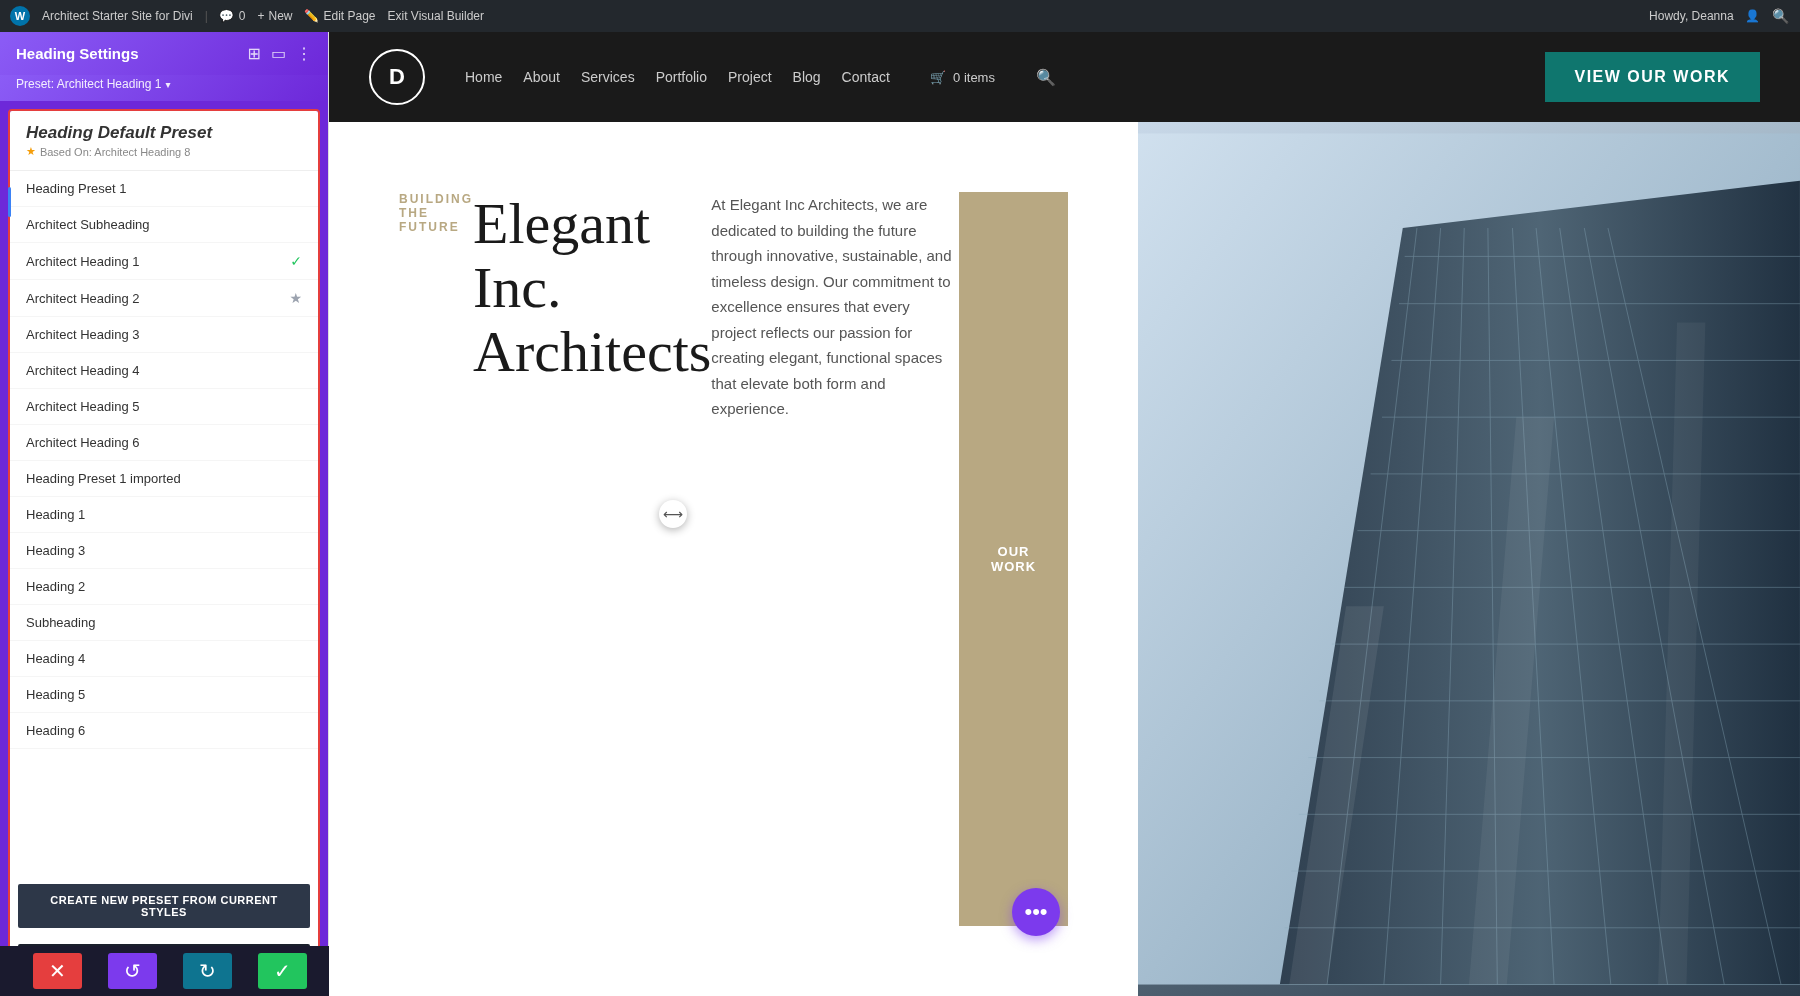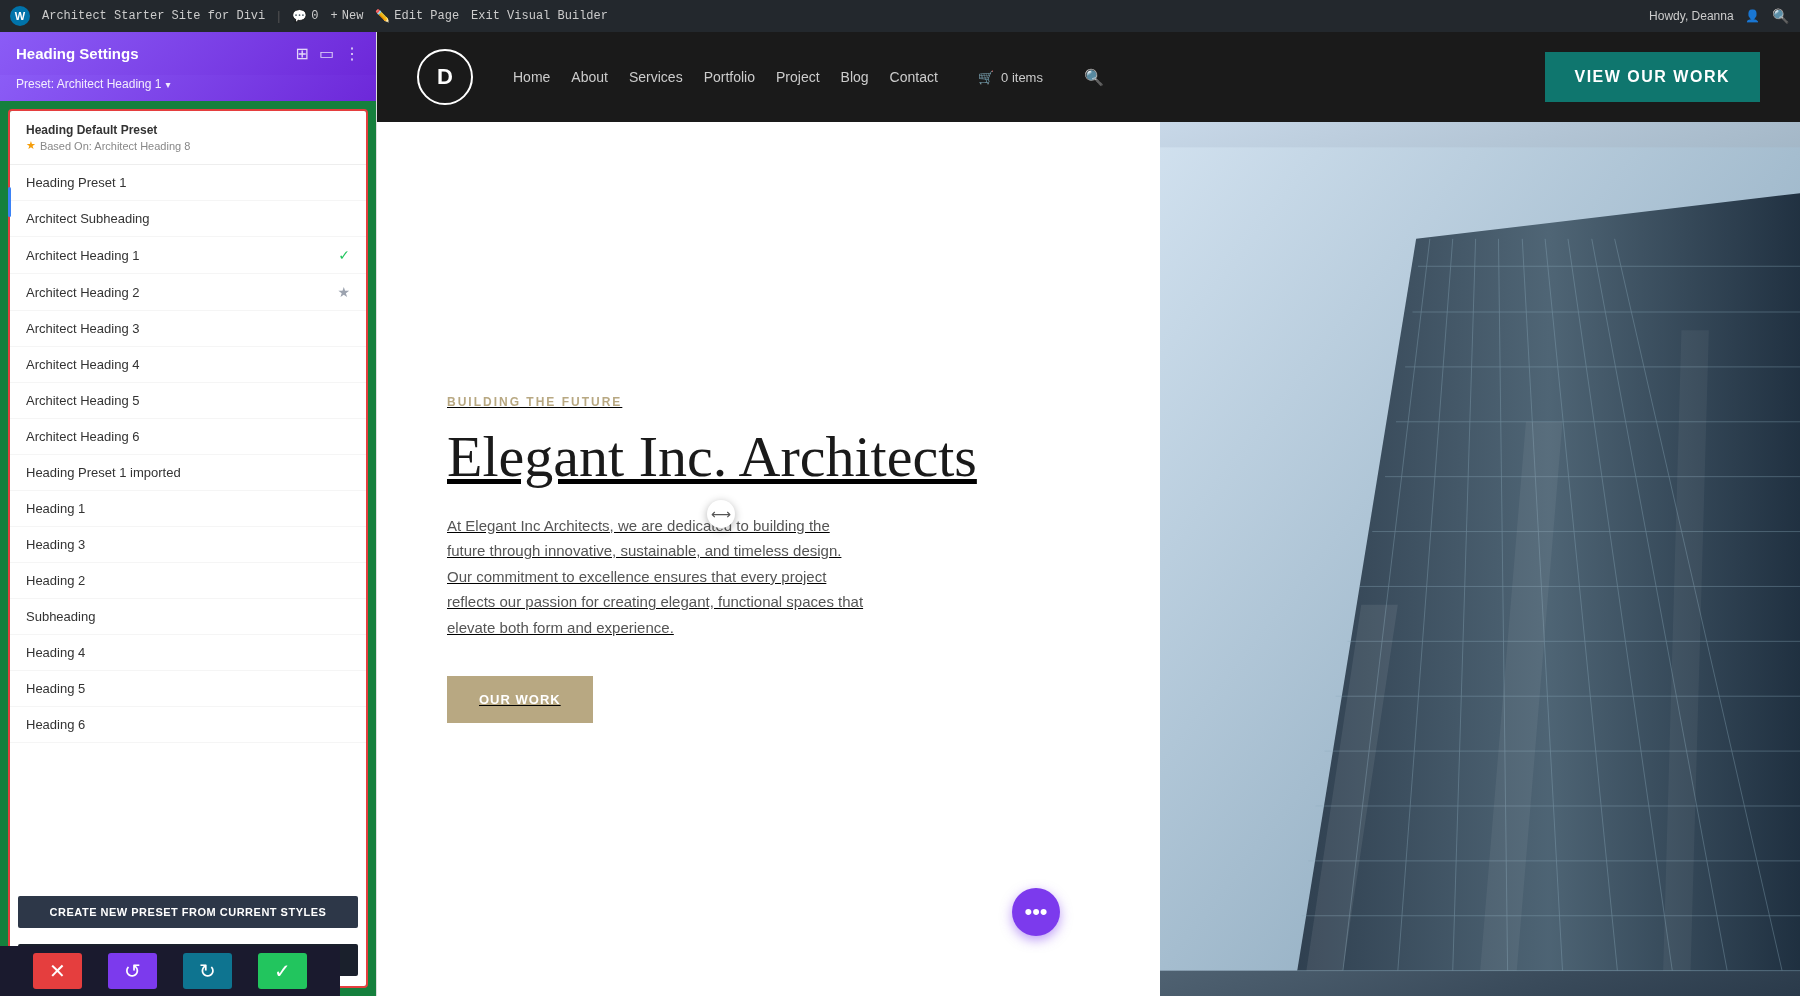--- a/index.html
+++ b/index.html
@@ -18,36 +18,36 @@
       font-size: 12px;
     }
     .wp-admin-bar .wp-logo {
       width: 20px; height: 20px;
       background: #0073aa;
       border-radius: 50%;
       display: flex; align-items: center; justify-content: center;
       color: white; font-weight: bold; font-size: 11px;
     }
     .wp-admin-bar .separator { color: #555; }
-    .wp-admin-bar .admin-item { color: #ccc; cursor: pointer; display: flex; align-items: center; gap: 4px; font-family: Liberation Mono, monospace; }
+    .wp-admin-bar .admin-item { color: #ccc; cursor: pointer; display: flex; align-items: center; gap: 4px; }
     .wp-admin-bar .spacer { flex: 1; }
     .wp-admin-bar .howdy { color: #ccc; }
     .wp-admin-bar .search-icon-btn { color: #ccc; cursor: pointer; font-size: 14px; }
 
     
     .main-area {
       display: flex;
       flex: 1;
       overflow: hidden;
     }
 
     
     .left-panel {
-      width: 377px;
-      background: #15803d;
+      width: 329px;
+      background: #6d28d9;
       display: flex;
       flex-direction: column;
       flex-shrink: 0;
       border-right: 1px solid #ddd;
       position: relative;
     }
 
     .panel-header {
       background: linear-gradient(135deg, #8b5cf6, #6d28d9);
       color: white;
@@ -81,21 +81,21 @@
       flex-direction: column;
       overflow: hidden;
     }
 
     
     .default-preset {
       padding: 12px 16px;
       border-bottom: 1px solid #eee;
       background: #fff;
     }
-    .default-preset .preset-title { font-size: 12px; font-weight: 600; color: #333; }
+    .default-preset .preset-title { font-size: 17px; font-weight: 600; color: #333; font-style: italic; }
     .default-preset .based-on { font-size: 11px; color: #888; display: flex; align-items: center; gap: 4px; margin-top: 2px; }
     .default-preset .star { color: #f59e0b; }
 
     
     .blue-indicator {
       position: absolute;
       left: 8px;
       top: 155px;
       width: 3px;
       height: 30px;
@@ -236,23 +236,22 @@
     .hero-section {
       flex: 1;
       display: flex;
       overflow: hidden;
     }
     .hero-content {
       background: #fff;
       width: 55%;
       padding: 70px 70px;
       display: flex;
-      flex-direction: column;
+      flex-direction: row;
       justify-content: center;
-      text-decoration: underline;
     }
     .hero-eyebrow {
       font-size: 12px;
       font-weight: 600;
       letter-spacing: 2px;
       color: #b8a882;
       text-transform: uppercase;
       margin-bottom: 16px;
     }
     .hero-title {

